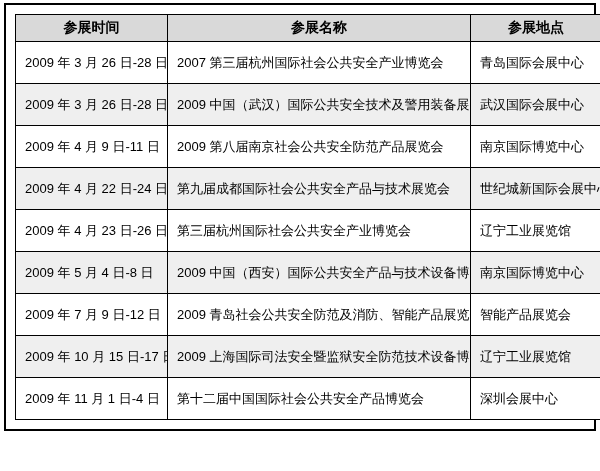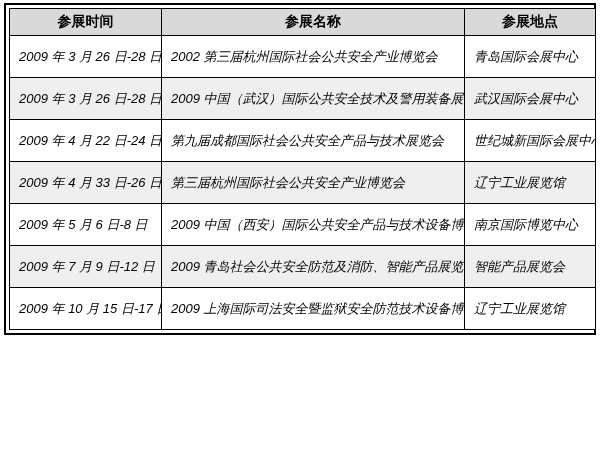--- a/index.html
+++ b/index.html
@@ -7,21 +7,21 @@
   body {
     width: 600px;
     height: 471px;
     background: #ffffff;
     padding: 3px 4px;
     font-family: "Liberation Sans", "DejaVu Sans", sans-serif;
     color: #000000;
   }
   .table-frame {
     border: 2px solid #000000;
-    padding: 3px;
+    padding: 9px;
     background: #ffffff;
   }
   table.exhibition {
     border-collapse: collapse;
     table-layout: fixed;
     width: 100%;
   }
   col.c-time { width: 152px; }
   col.c-name { width: 303px; }
   col.c-loc  { width: 131px; }
@@ -39,21 +39,20 @@
     padding: 0 4px;
     vertical-align: middle;
   }
   td {
     height: 42px;
     font-size: 13px;
     text-align: left;
     padding: 0 5px 0 9px;
     vertical-align: middle;
     background: #ffffff;
-    font-style: italic;
   }
   tbody tr:nth-child(even) td { background: #efefef; }
 </style>
 </head>
 <body>
 
 <div class="table-frame">
   <table class="exhibition">
     <colgroup>
       <col class="c-time">
@@ -63,48 +62,58 @@
     <thead>
       <tr>
         <th>参展时间</th>
         <th>参展名称</th>
         <th>参展地点</th>
       </tr>
     </thead>
     <tbody>
       <tr>
         <td>2009 年 3 月 26 日-28 日</td>
-        <td>2002 第三届杭州国际社会公共安全产业博览会</td>
+        <td>2007 第三届杭州国际社会公共安全产业博览会</td>
         <td>青岛国际会展中心</td>
       </tr>
       <tr>
         <td>2009 年 3 月 26 日-28 日</td>
         <td>2009 中国（武汉）国际公共安全技术及警用装备展览会</td>
         <td>武汉国际会展中心</td>
       </tr>
       <tr>
+        <td>2009 年 4 月 9 日-11 日</td>
+        <td>2009 第八届南京社会公共安全防范产品展览会</td>
+        <td>南京国际博览中心</td>
+      </tr>
+      <tr>
         <td>2009 年 4 月 22 日-24 日</td>
         <td>第九届成都国际社会公共安全产品与技术展览会</td>
         <td>世纪城新国际会展中心</td>
       </tr>
       <tr>
-        <td>2009 年 4 月 33 日-26 日</td>
+        <td>2009 年 4 月 23 日-26 日</td>
         <td>第三届杭州国际社会公共安全产业博览会</td>
         <td>辽宁工业展览馆</td>
       </tr>
       <tr>
-        <td>2009 年 5 月 6 日-8 日</td>
+        <td>2009 年 5 月 4 日-8 日</td>
         <td>2009 中国（西安）国际公共安全产品与技术设备博览会</td>
         <td>南京国际博览中心</td>
       </tr>
       <tr>
         <td>2009 年 7 月 9 日-12 日</td>
         <td>2009 青岛社会公共安全防范及消防、智能产品展览会</td>
         <td>智能产品展览会</td>
       </tr>
       <tr>
         <td>2009 年 10 月 15 日-17 日</td>
         <td>2009 上海国际司法安全暨监狱安全防范技术设备博览会</td>
         <td>辽宁工业展览馆</td>
       </tr>
+      <tr>
+        <td>2009 年 11 月 1 日-4 日</td>
+        <td>第十二届中国国际社会公共安全产品博览会</td>
+        <td>深圳会展中心</td>
+      </tr>
     </tbody>
   </table>
 </div>
 
 </body></html>

